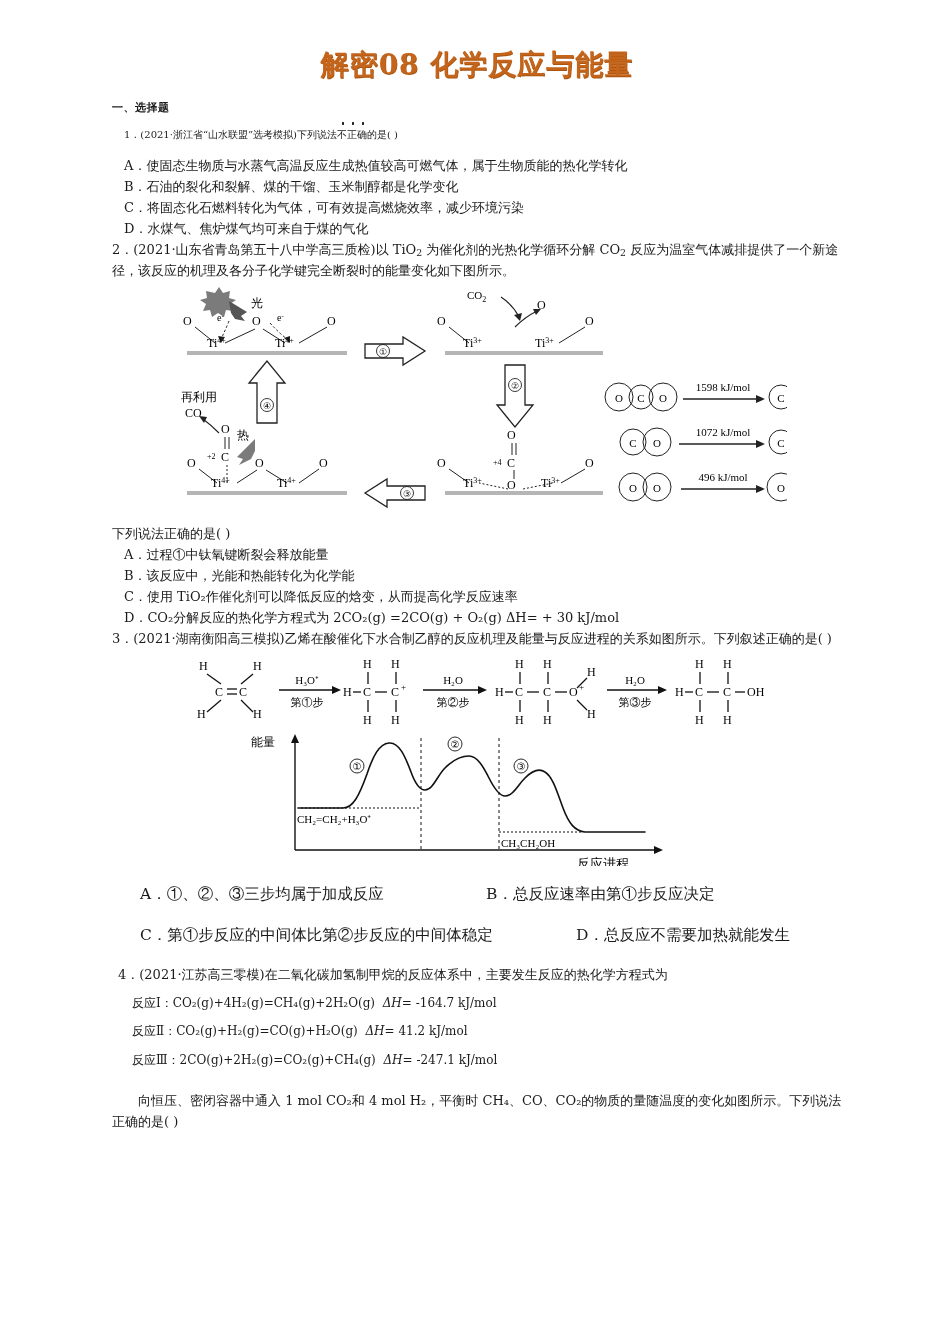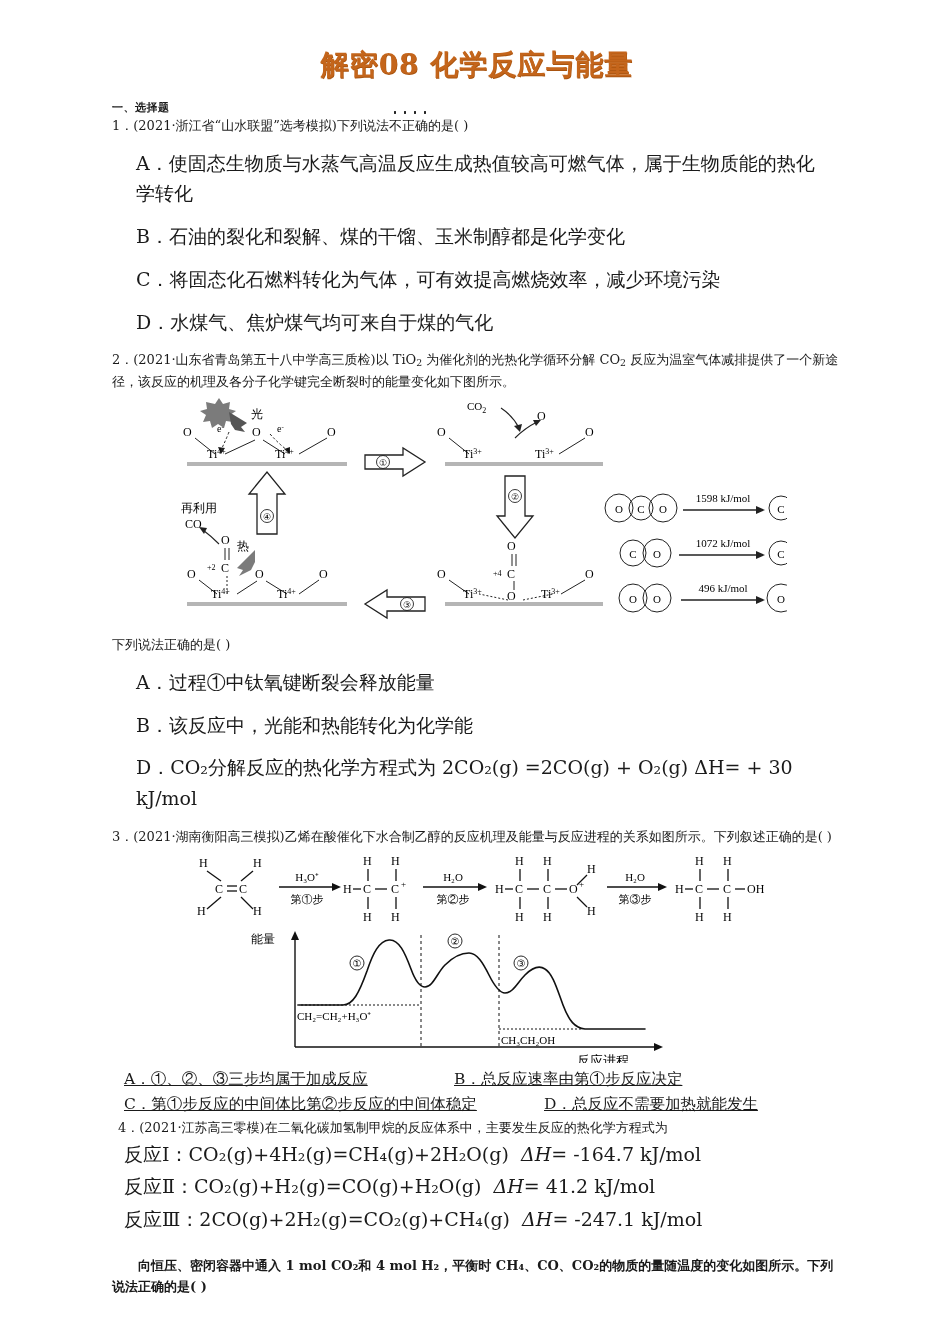--- a/index.html
+++ b/index.html
@@ -44,46 +44,45 @@
   }
 
   .section-head {
     font-weight: bold;
     font-size: 11px;
     margin-top: 18px;
     letter-spacing: 0.5px;
   }
 
   .q-line {
+    font-size: 10px;
+    line-height: 1.62;
+    margin: 12px;
+    white-space: normal;
+  }
+  .q-body { font-size: 13px; line-height: 1.62; margin: 0; }
+  .opt {
     font-size: 13px;
     line-height: 1.62;
     margin: 0;
-    white-space: normal;
-  }
-  .q-body { font-size: 13px; line-height: 1.62; margin: 0; }
-  .opt {
-    font-size: 19px;
-    line-height: 1.62;
-    margin: 12px;
     padding-left: 12px;
   }
   .opt-row {
     font-size: 15.5px;
     line-height: 1.62;
-    margin: 0;
+    margin: 16px;
     padding-left: 12px;
     display: flex;
-    gap: 0px;
-    text-decoration: underline;
+    gap: 16px;
   }
   .opt-row .cellA { width: 330px; }
   .eqline {
-    font-size: 19px;
+    font-size: 12px;
     line-height: 1.70;
-    margin: 0;
+    margin: 8px;
     padding-left: 12px;
   }
   .para-indent { text-indent: 2em; }
 
   .dotted-over { position: relative; }
   .dotted-over::after {
     content: "";
     position: absolute;
     left: 1px; right: 1px; top: -7px;
     height: 3px;
@@ -270,20 +269,21 @@
           <polygon points="598,202 589,198 589,206" fill="#222"></polygon>
           <ellipse cx="614" cy="200" rx="14" ry="14" fill="none" stroke="#222" stroke-width="1"></ellipse>
           <text x="614" y="205" font-size="11" text-anchor="middle">O</text>
         </g>
       </svg>
     </div>
 
     <div class="q-body txt-cn" style="margin-top:8px;">下列说法正确的是(   )</div>
     <div class="opt txt-cn">A．过程①中钛氧键断裂会释放能量</div>
     <div class="opt txt-cn">B．该反应中，光能和热能转化为化学能</div>
+    <div class="opt txt-cn">C．使用 TiO₂作催化剂可以降低反应的焓变，从而提高化学反应速率</div>
     <div class="opt txt-cn">D．CO₂分解反应的热化学方程式为 2CO₂(g) =2CO(g) + O₂(g)  ΔH= + 30 kJ/mol</div>
 
     <div class="q-body txt-cn">3．(2021·湖南衡阳高三模拟)乙烯在酸催化下水合制乙醇的反应机理及能量与反应进程的关系如图所示。下列叙述正确的是(   )</div>
 
     <div class="fig">
       <svg width="620" height="210" viewBox="0 0 620 210" font-family="Liberation Serif, serif">
 
         <g>
           <text x="32" y="14" font-size="12">H</text>
           <text x="86" y="14" font-size="12">H</text>
@@ -443,16 +443,16 @@
     <div class="eqline txt-cn">
       <span>反应Ⅰ：</span><span>CO₂(g)+4H₂(g)=CH₄(g)+2H₂O(g)</span>&nbsp;&nbsp;<i class="vi">ΔH</i><span>= -164.7 kJ/mol</span>
     </div>
     <div class="eqline txt-cn">
       <span>反应Ⅱ：</span><span>CO₂(g)+H₂(g)=CO(g)+H₂O(g)</span>&nbsp;&nbsp;<i class="vi">ΔH</i><span>= 41.2 kJ/mol</span>
     </div>
     <div class="eqline txt-cn">
       <span>反应Ⅲ：</span><span>2CO(g)+2H₂(g)=CO₂(g)+CH₄(g)</span>&nbsp;&nbsp;<i class="vi">ΔH</i><span>= -247.1 kJ/mol</span>
     </div>
 
-    <div class="q-body txt-cn para-indent" style="margin-top:20px;font-weight:bold;">向恒压、密闭容器中通入 1 mol CO₂和 4 mol H₂，平衡时 CH₄、CO、CO₂的物质的量随温度的变化如图所示。下列说法正确的是(   )</div>
+    <div class="q-body txt-cn para-indent" style="margin-top:20px;">向恒压、密闭容器中通入 1 mol CO₂和 4 mol H₂，平衡时 CH₄、CO、CO₂的物质的量随温度的变化如图所示。下列说法正确的是(   )</div>
 
   </div>
 </div>
 
 </body></html>

